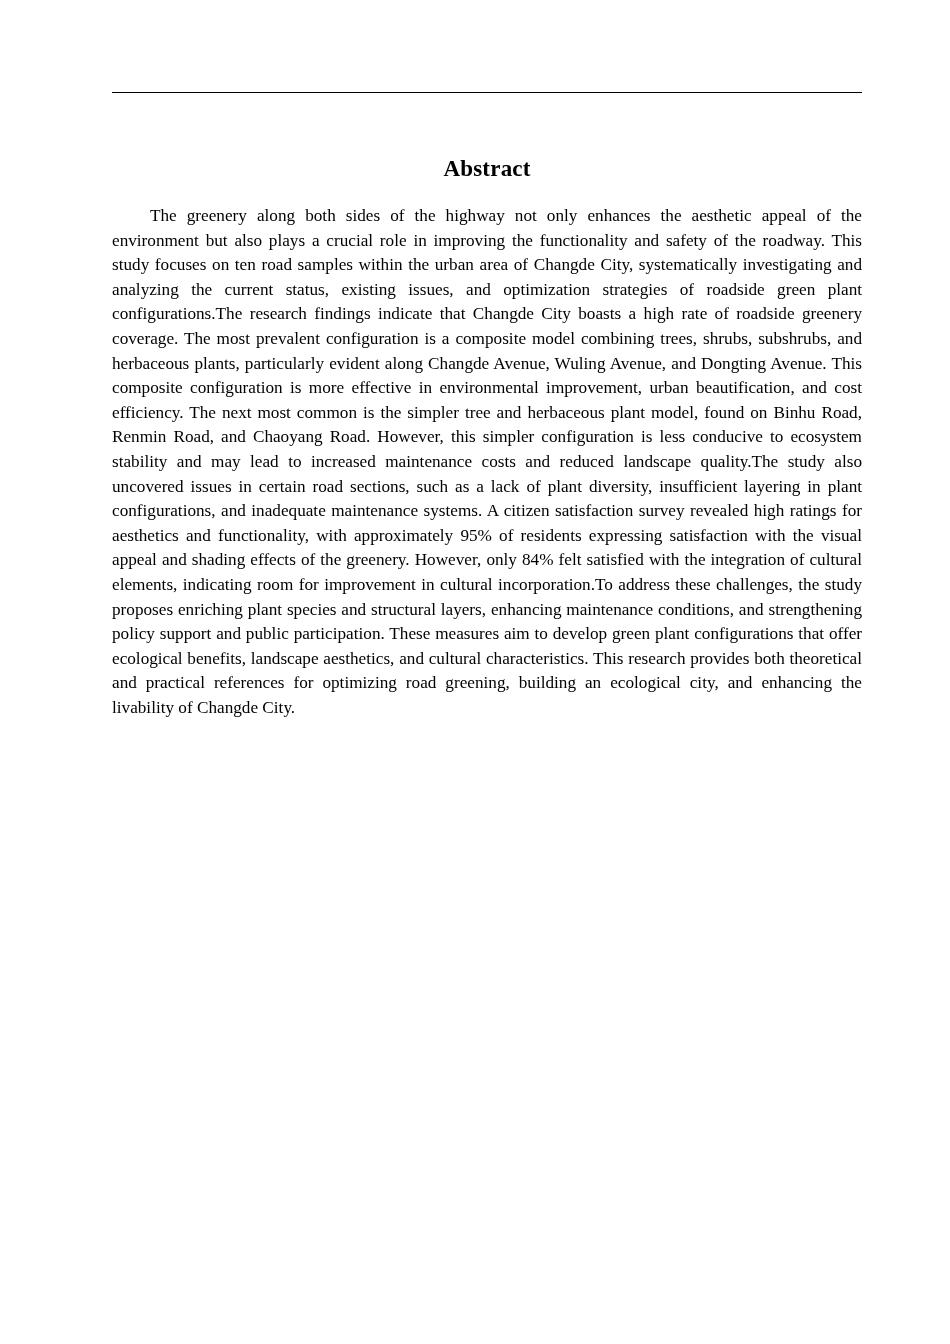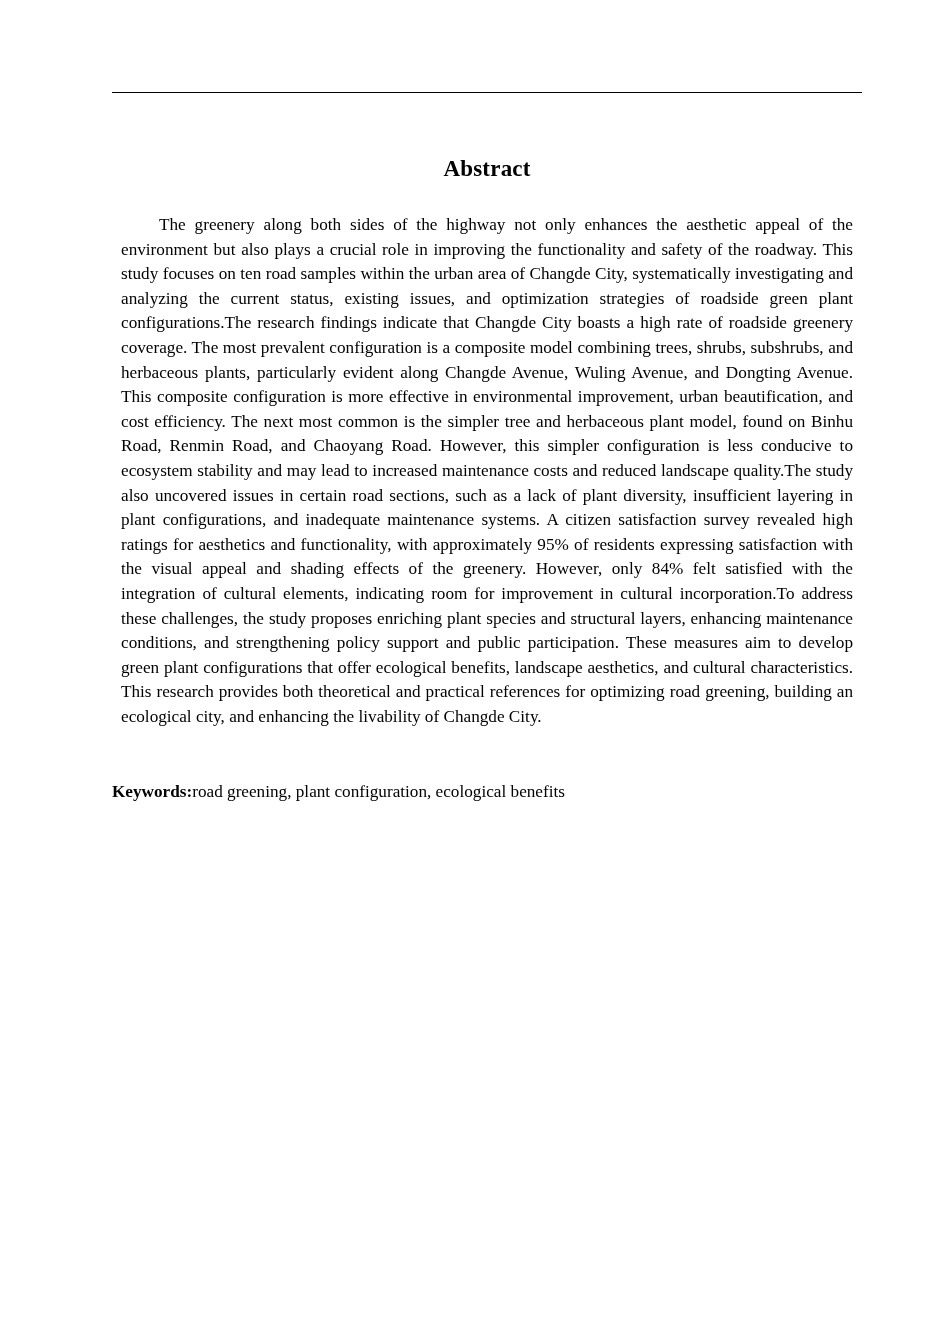--- a/index.html
+++ b/index.html
@@ -42,21 +42,21 @@
     position: absolute;
     left: 112px;
     top: 204px;
     width: 750px;
     font-size: 17.2px;
     line-height: 24.6px;
     text-align: justify;
     text-justify: inter-word;
   }
   .abstract-body p {
-    margin: 9px;
+    margin: 0;
   }
   .abstract-body p.indented {
     text-indent: 38px;
   }
   .keywords {
     position: absolute;
     left: 112px;
     top: 780px;
     width: 750px;
     font-size: 17.2px;
@@ -82,18 +82,15 @@
 <div class="page">
 
   <div class="header-rule"></div>
 
   <h1 class="doc-title">Abstract</h1>
 
   <div class="abstract-body">
     <p class="indented">The greenery along both sides of the highway not only enhances the aesthetic appeal of the environment but also plays a crucial role in improving the functionality and safety of the roadway. This study focuses on ten road samples within the urban area of Changde City, systematically investigating and analyzing the current status, existing issues, and optimization strategies of roadside green plant configurations.The research findings indicate that Changde City boasts a high rate of roadside greenery coverage. The most prevalent configuration is a composite model combining trees, shrubs, subshrubs, and herbaceous plants, particularly evident along Changde Avenue, Wuling Avenue, and Dongting Avenue. This composite configuration is more effective in environmental improvement, urban beautification, and cost efficiency. The next most common is the simpler tree and herbaceous plant model, found on Binhu Road, Renmin Road, and Chaoyang Road. However, this simpler configuration is less conducive to ecosystem stability and may lead to increased maintenance costs and reduced landscape quality.The study also uncovered issues in certain road sections, such as a lack of plant diversity, insufficient layering in plant configurations, and inadequate maintenance systems. A citizen satisfaction survey revealed high ratings for aesthetics and functionality, with approximately 95% of residents expressing satisfaction with the visual appeal and shading effects of the greenery. However, only 84% felt satisfied with the integration of cultural elements, indicating room for improvement in cultural incorporation.To address these challenges, the study proposes enriching plant species and structural layers, enhancing maintenance conditions, and strengthening policy support and public participation. These measures aim to develop green plant configurations that offer ecological benefits, landscape aesthetics, and cultural characteristics. This research provides both theoretical and practical references for optimizing road greening, building an ecological city, and enhancing the livability of Changde City.</p>
   </div>
 
-  <div class="keywords">
-    <span class="kw-label">Keywords:</span><span>road greening, plant configuration, ecological benefits</span>
-  </div>
 
 
 </div>
 
 </body></html>

